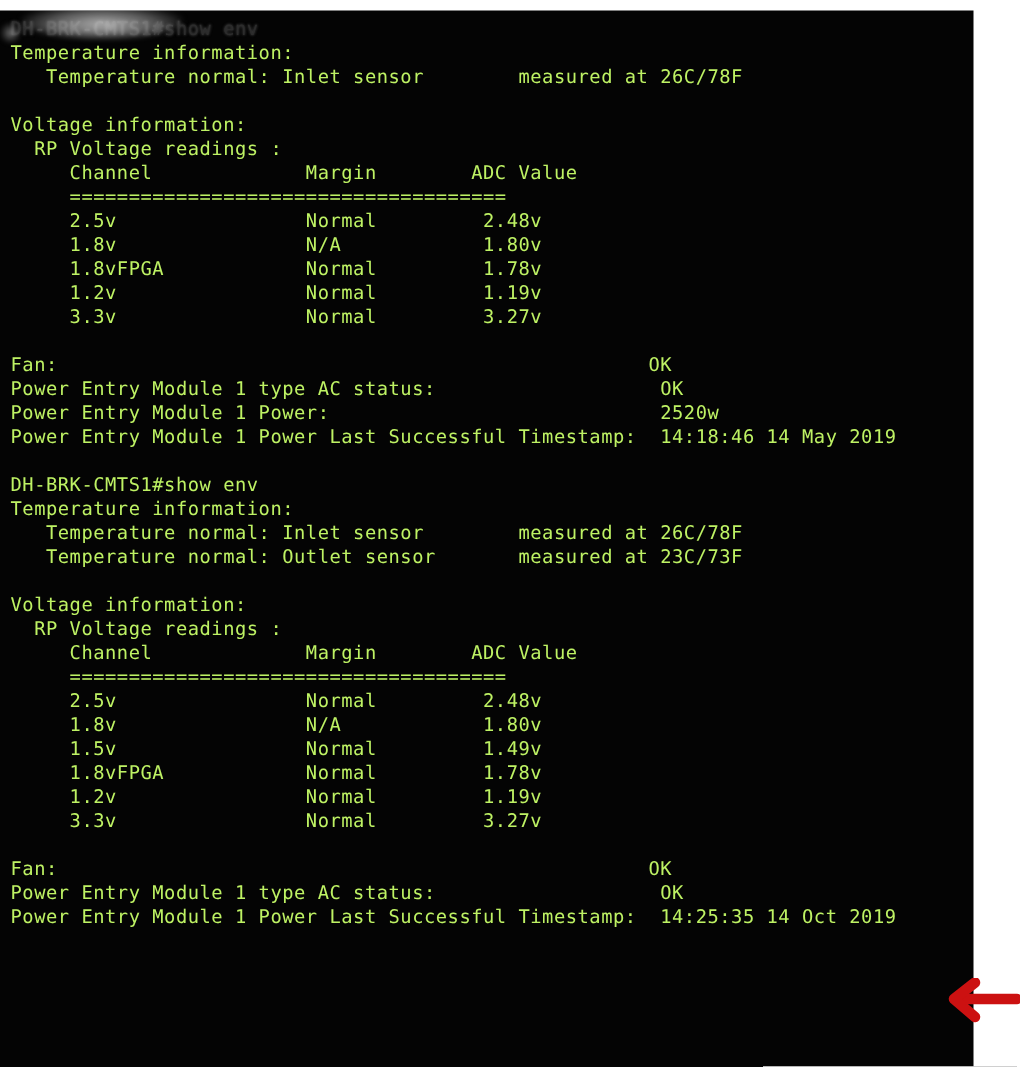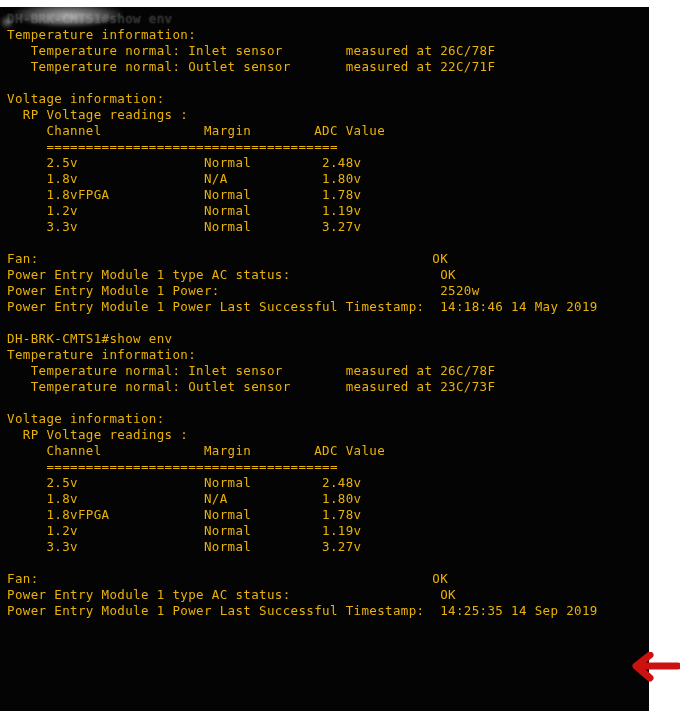--- a/index.html
+++ b/index.html
@@ -30,21 +30,21 @@
     top: 4px;
     right: 0;
     bottom: 0;
   }
   .line {
     height: 16px;
     line-height: 16px;
     white-space: pre;
     font-size: 12.5px;
     letter-spacing: 0.35px;
-    color: #eab308;
+    color: #bef264;
     font-family: "DejaVu Sans Mono", "Liberation Mono", monospace;
   }
   .line.blank { color: transparent; }
   .line.dim {
     color: #d8d8d8;
   }
   .dim .faded {
     color: #2c2c2c;
     text-shadow: 0 0 2px #555;
   }
@@ -91,21 +91,20 @@
 <body>
 
 <div id="screenshot">
 
   <div id="terminal">
     <div class="term-inner">
 
       <div class="line dim"><span class="faded">DH-BRK-CMTS1#show env</span></div>
       <div class="line">Temperature information:</div>
       <div class="line">   Temperature normal: Inlet sensor        measured at 26C/78F</div>
-      <div class="line">   Temperature normal: Outlet sensor       measured at 22C/71F</div>
       <div class="line blank"></div>
       <div class="line">Voltage information:</div>
       <div class="line">  RP Voltage readings :</div>
       <div class="line">     Channel             Margin        ADC Value</div>
       <div class="line">     =====================================</div>
       <div class="line">     2.5v                Normal         2.48v</div>
       <div class="line">     1.8v                N/A            1.80v</div>
       <div class="line">     1.8vFPGA            Normal         1.78v</div>
       <div class="line">     1.2v                Normal         1.19v</div>
       <div class="line">     3.3v                Normal         3.27v</div>
@@ -120,27 +119,28 @@
       <div class="line">Temperature information:</div>
       <div class="line">   Temperature normal: Inlet sensor        measured at 26C/78F</div>
       <div class="line">   Temperature normal: Outlet sensor       measured at 23C/73F</div>
       <div class="line blank"></div>
       <div class="line">Voltage information:</div>
       <div class="line">  RP Voltage readings :</div>
       <div class="line">     Channel             Margin        ADC Value</div>
       <div class="line">     =====================================</div>
       <div class="line">     2.5v                Normal         2.48v</div>
       <div class="line">     1.8v                N/A            1.80v</div>
+      <div class="line">     1.5v                Normal         1.49v</div>
       <div class="line">     1.8vFPGA            Normal         1.78v</div>
       <div class="line">     1.2v                Normal         1.19v</div>
       <div class="line">     3.3v                Normal         3.27v</div>
       <div class="line blank"></div>
       <div class="line">Fan:                                                  OK</div>
       <div class="line">Power Entry Module 1 type AC status:                   OK</div>
-      <div class="line">Power Entry Module 1 Power Last Successful Timestamp:  14:25:35 14 Sep 2019</div>
+      <div class="line">Power Entry Module 1 Power Last Successful Timestamp:  14:25:35 14 Oct 2019</div>
 
     </div>
 
     <div id="glare"></div>
     <div id="glare2"></div>
   </div>
 
   <svg id="arrow-annotation" viewBox="0 0 52 34">
     <g fill="none" stroke="#cc1111" stroke-width="7" stroke-linecap="round" stroke-linejoin="round">
       <line x1="50" y1="14" x2="10" y2="14"></line>

